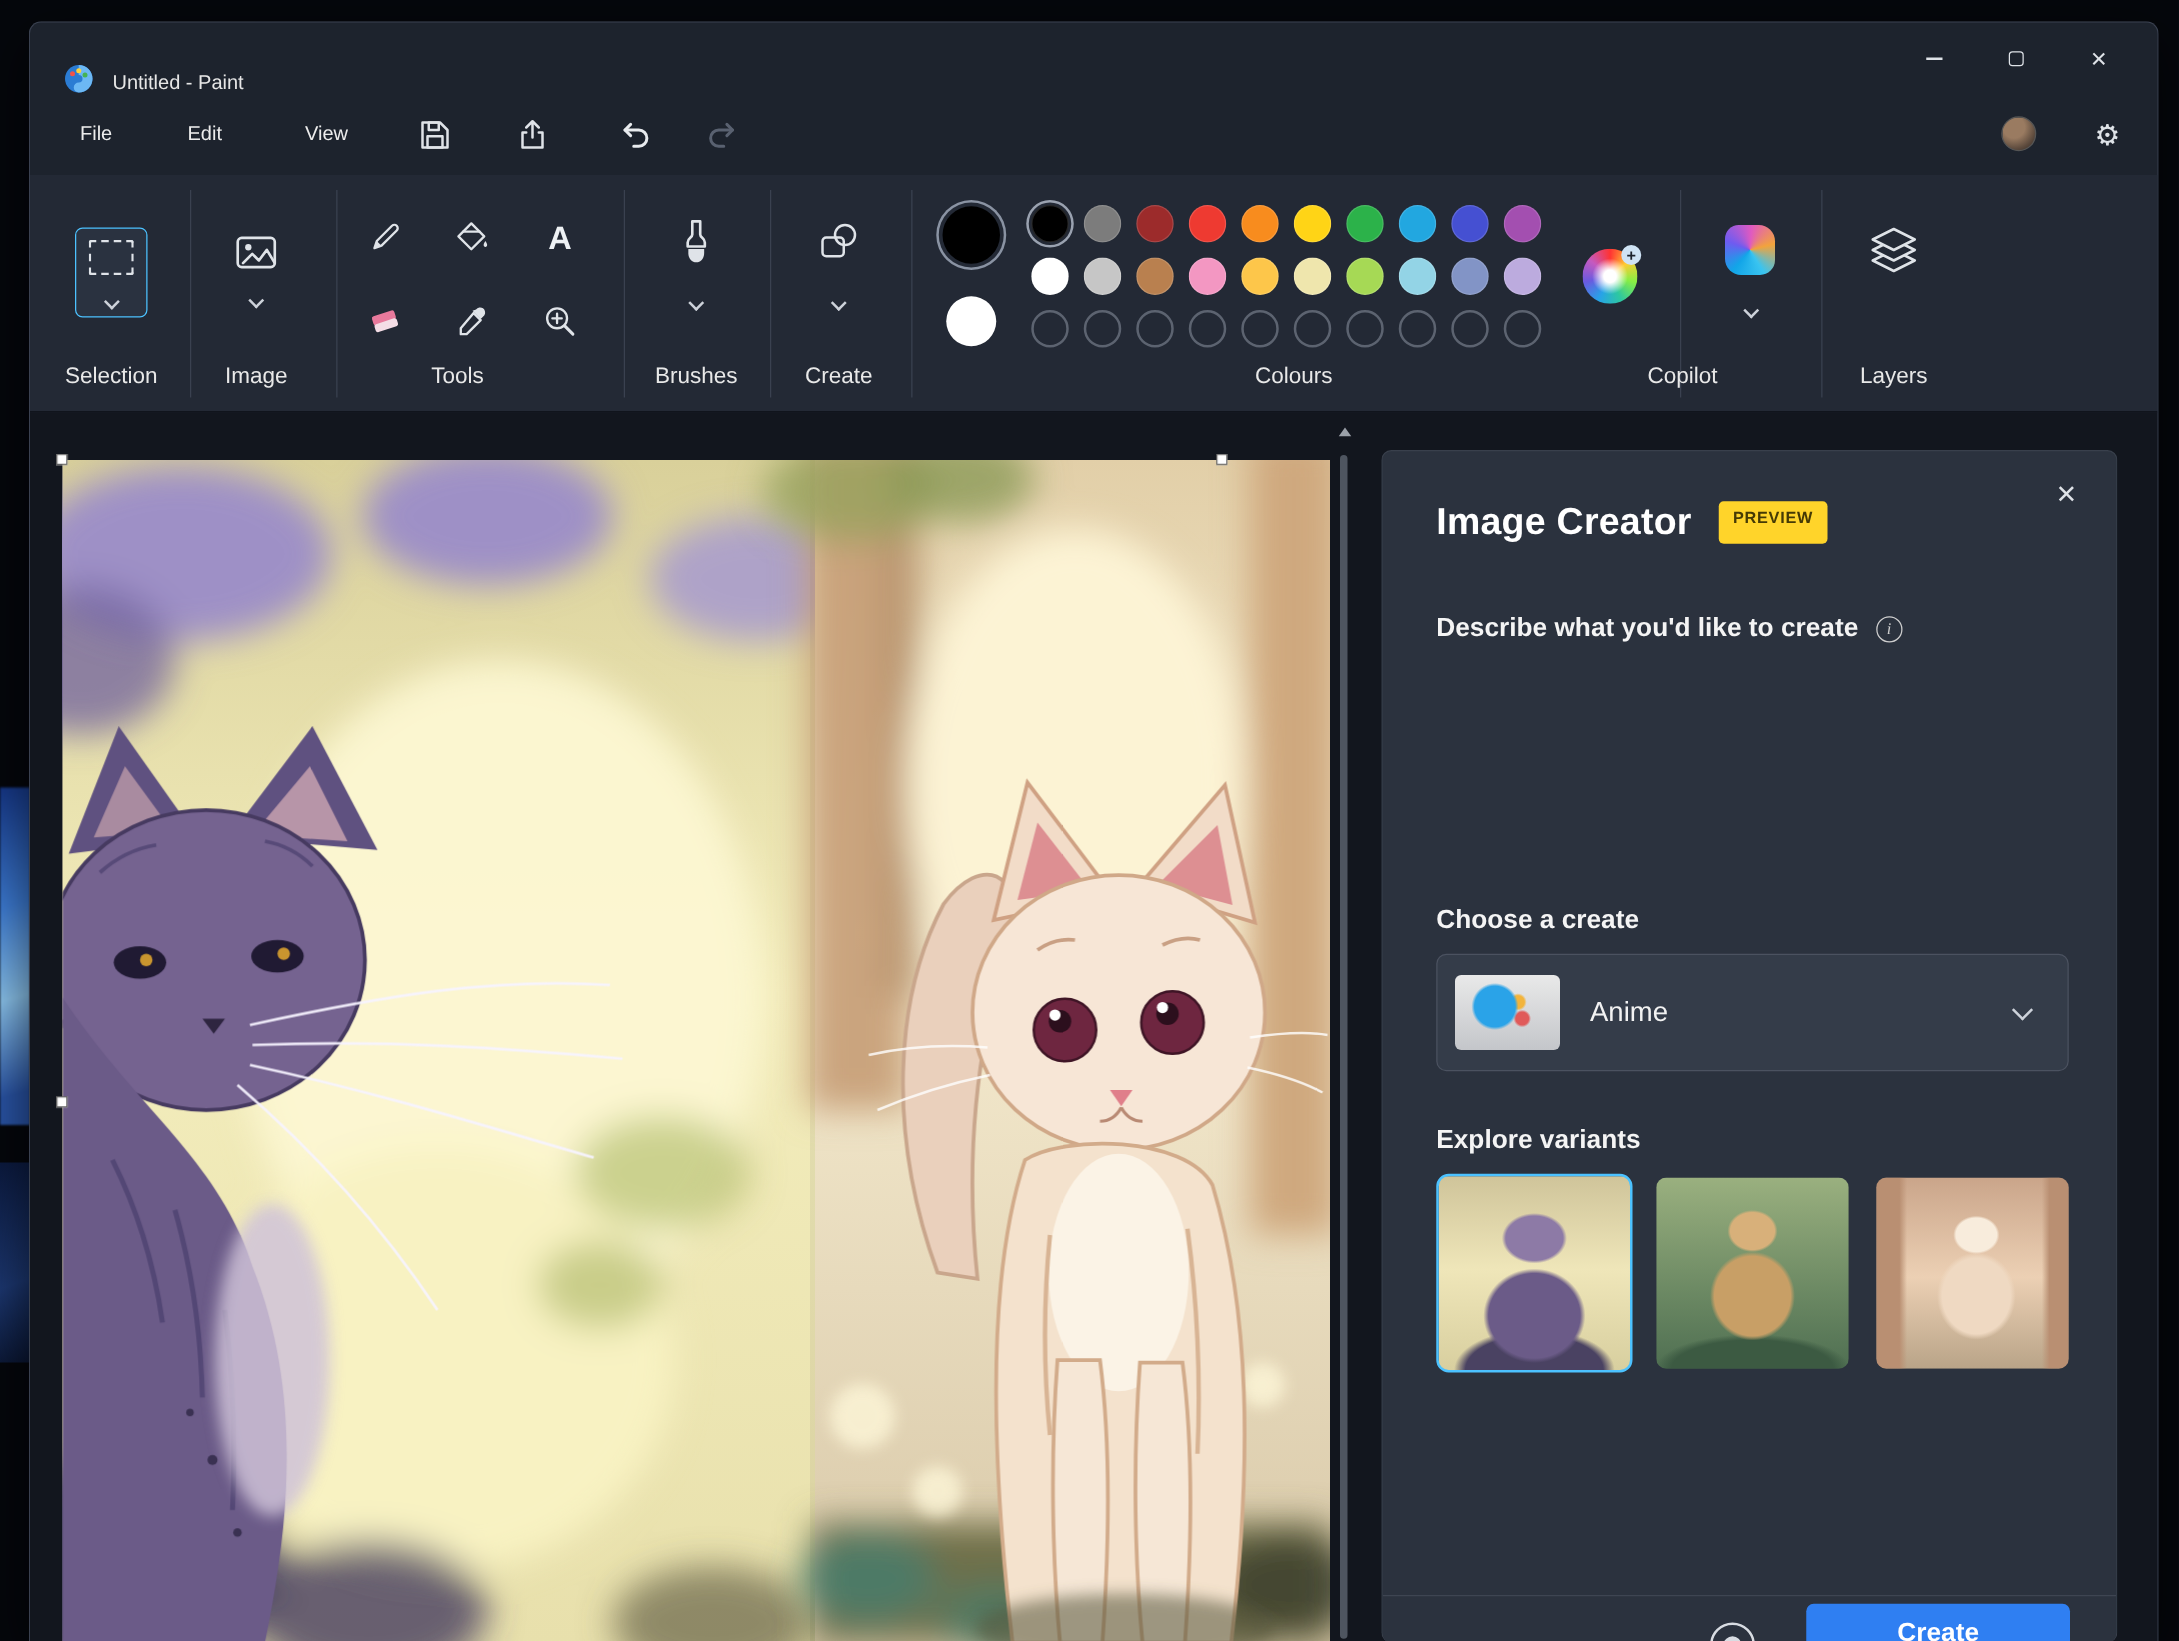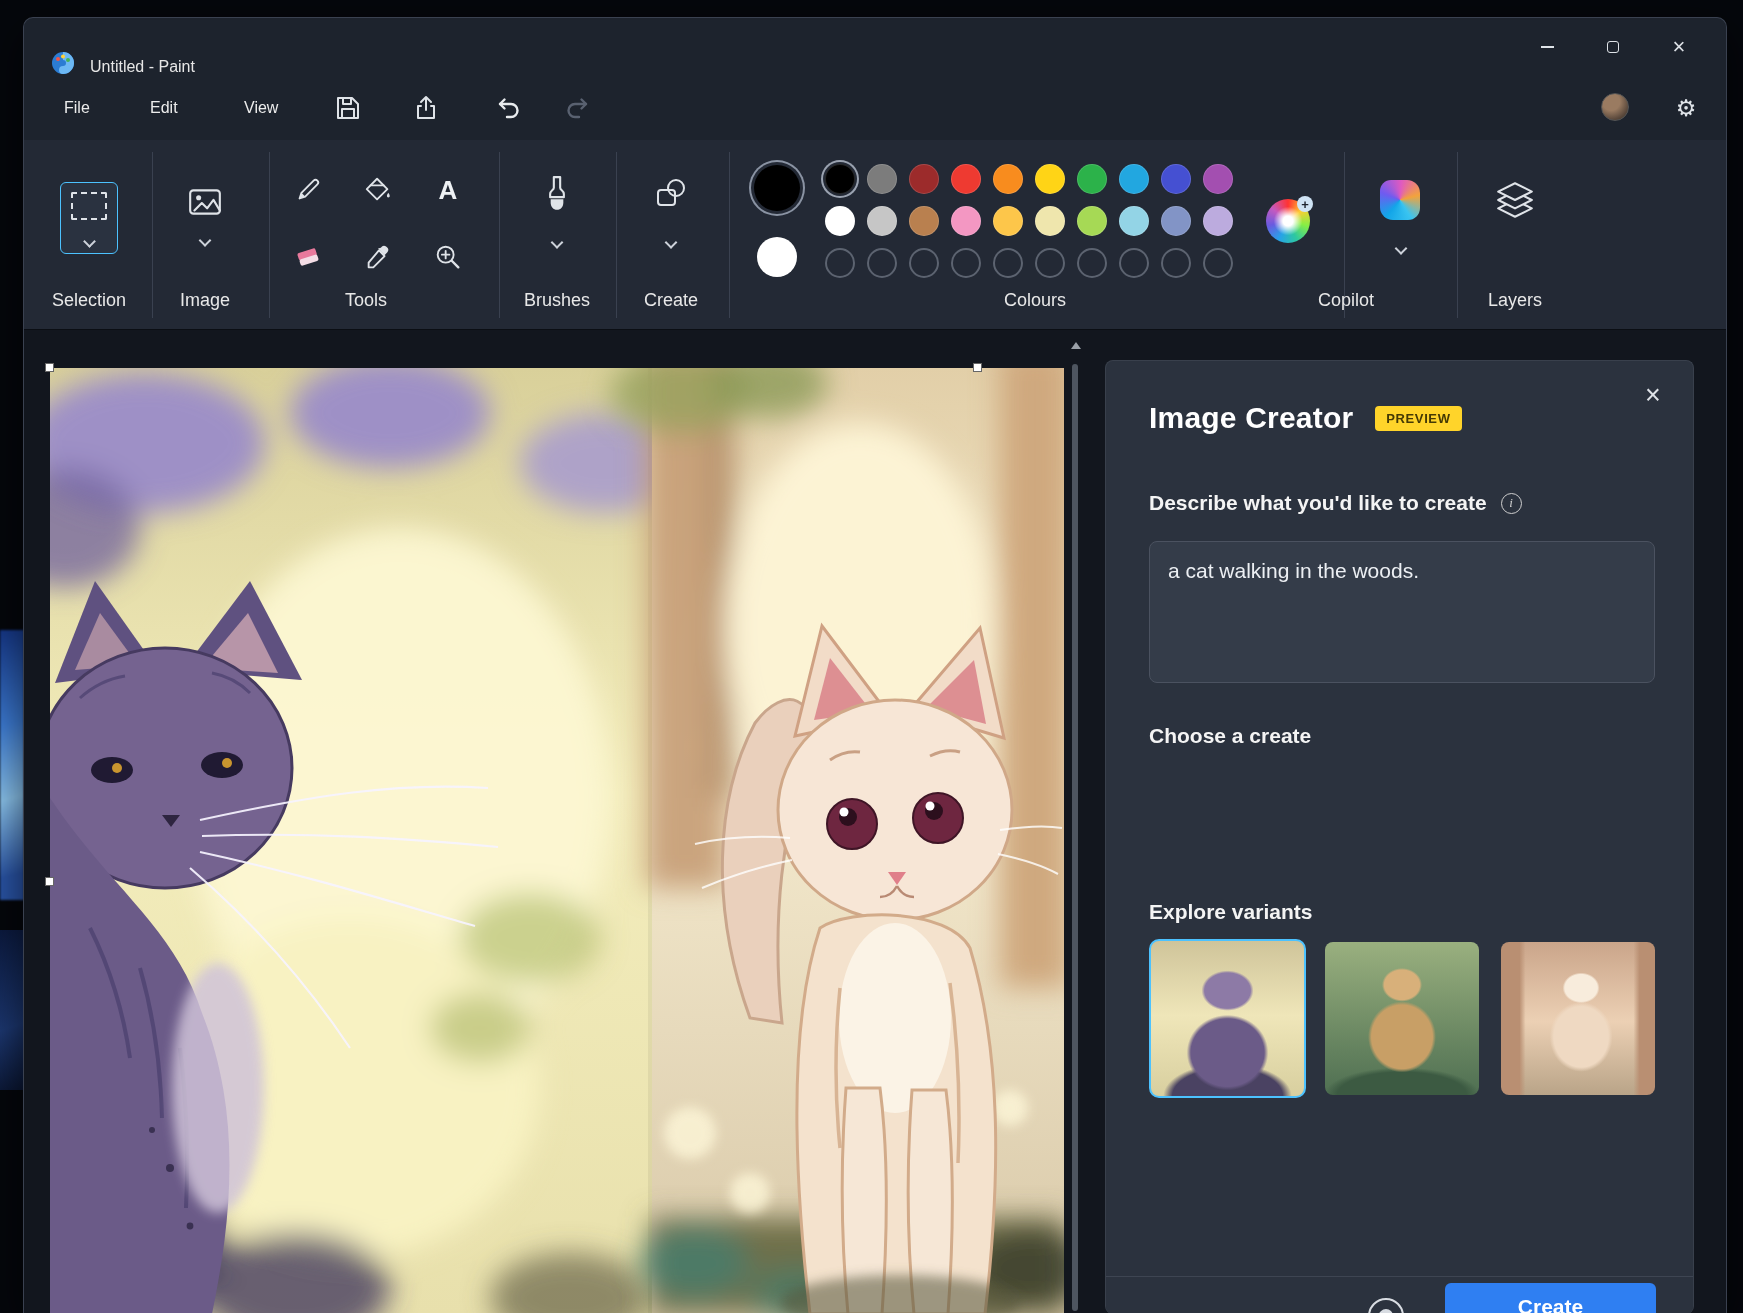--- a/index.html
+++ b/index.html
@@ -77,21 +77,21 @@
   .h1{left:21px;top:33px}.h2{left:949px;top:33px}.h3{left:21px;top:547px}
   .scrollbar{position:absolute;left:1044px;top:6px;bottom:0;width:14px}
   .sb-arrow{position:absolute;left:3px;top:6px;width:0;height:0;border-left:5px solid transparent;border-right:5px solid transparent;border-bottom:7px solid #9aa0a8}
   .sb-thumb{position:absolute;left:4px;top:28px;bottom:2px;width:6px;border-radius:3px;background:#4e5560}
 
   
   .panel{position:absolute;left:1081px;top:342px;width:589px;height:954px;background:#2b323e;
     border-radius:8px;border:1px solid #39404c;border-bottom:none;overflow:hidden}
   .panel-close{position:absolute;right:24px;top:18px;width:32px;height:32px;display:flex;align-items:center;justify-content:center;
     font-size:27px;color:#dfe3e8;border-radius:5px}
-  .panel-header{position:absolute;left:43px;top:40px;display:flex;align-items:center;gap:22px}
+  .panel-header{position:absolute;left:43px;top:40px;display:flex;gap:22px}
   .panel-title{font-size:30px;font-weight:bold;color:#fff;letter-spacing:.2px}
   .badge{background:var(--badge-bg,#ffd42a);color:var(--badge-text,#453a05);font-size:13px;font-weight:bold;
     letter-spacing:.6px;padding:5px 11px;border-radius:4px}
   .describe-row{position:absolute;left:43px;top:130px;display:flex;align-items:center;gap:14px}
   .panel-label{font-size:21px;font-weight:bold;color:#f4f4f4}
   .info-icon{width:21px;height:21px;border-radius:50%;border:1.6px solid #cfcfcf;color:#cfcfcf;
     display:flex;align-items:center;justify-content:center;font-size:13px;font-style:italic;font-family:"Liberation Serif",serif}
   .prompt-box{position:absolute;left:43px;top:180px;width:506px;height:142px;background:#343c49;border:1px solid #4b5260;
     border-radius:8px;padding:15px 18px;font-size:21px;color:#eceff3;font-family:"Liberation Sans",sans-serif;resize:none;outline:none;line-height:1.35}
   .style-label{position:absolute;left:43px;top:363px}
@@ -476,23 +476,27 @@
     <div class="panel-header">
       <span class="panel-title">Image Creator</span>
       <span class="badge">PREVIEW</span>
     </div>
 
     <div class="describe-row">
       <span class="panel-label">Describe what you'd like to create</span>
       <span class="info-icon">i</span>
     </div>
 
-    <textarea class="prompt-box" style="">a cat walking in the woods.</textarea>
 
     <div class="panel-label style-label">Choose a create</div>
+    <div class="style-dd">
+      <div class="style-thumb"></div>
+      <span class="style-value">Anime</span>
+      <span class="style-chev"></span>
+    </div>
 
     <div class="panel-label variants-label">Explore variants</div>
     <div class="thumb t1 selected"></div>
     <div class="thumb t2"></div>
     <div class="thumb t3"></div>
 
     <div class="panel-footer">
       <div class="coin-btn">
         <span class="coin-inner"></span>
       </div>

